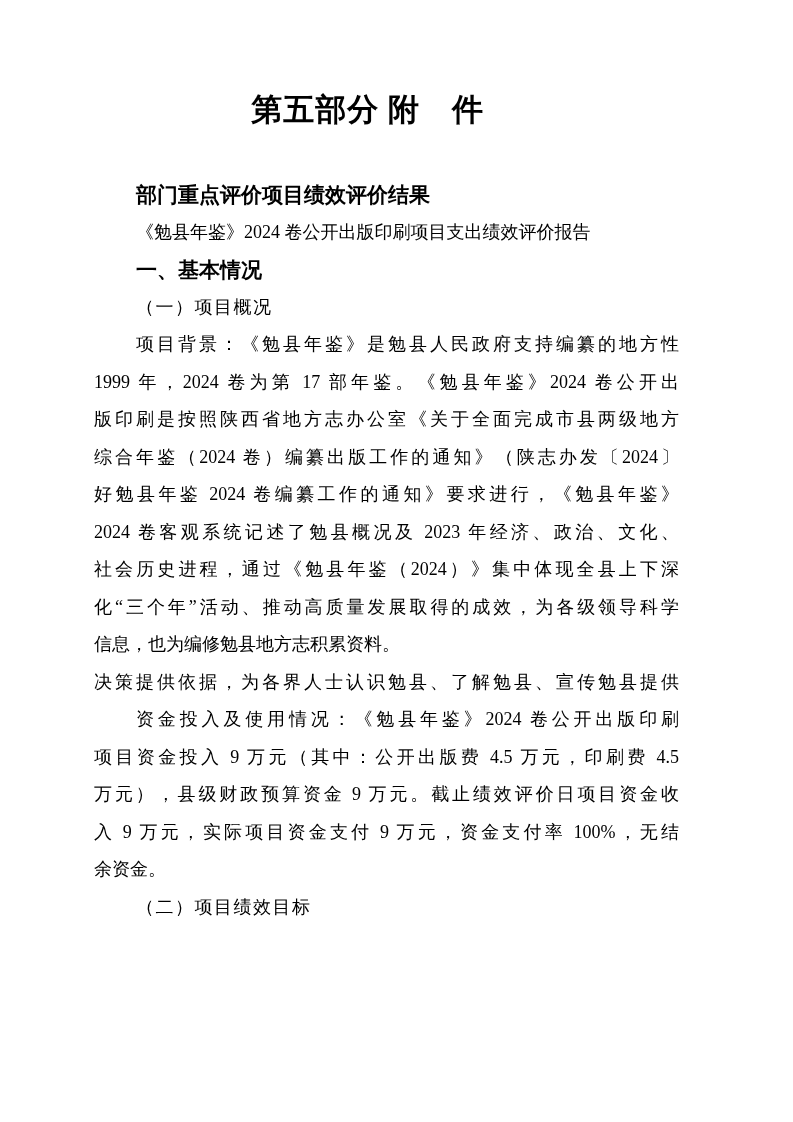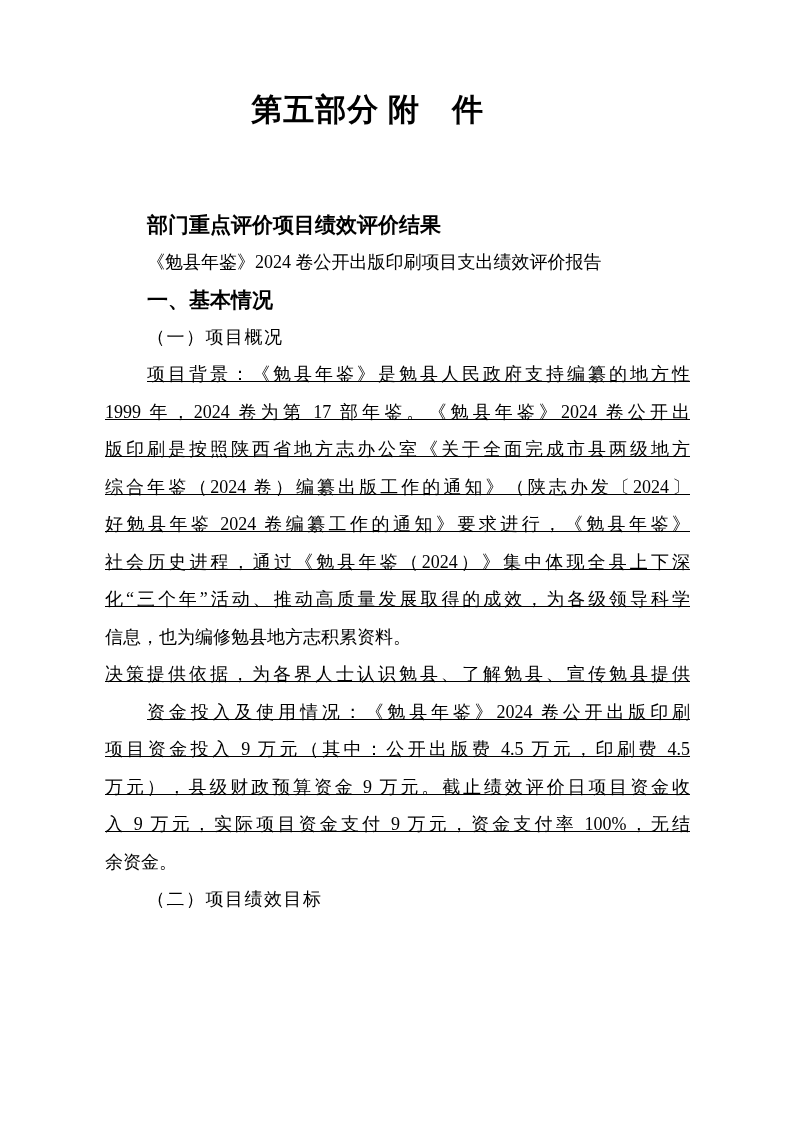--- a/index.html
+++ b/index.html
@@ -24,36 +24,34 @@
     font-family: "Liberation Serif", serif;
     font-weight: 700;
     font-size: 31px;
     line-height: 36px;
     letter-spacing: 1px;
     white-space: pre;
   }
   .content {
     position: absolute;
     top: 176px;
-    left: 105px;
+    left: 94px;
     width: 585px;
-    margin-top: 30px;
   }
   .line {
     height: 37.5px;
     line-height: 37.5px;
     font-size: 18px;
     font-family: "Liberation Serif", serif;
     text-align: left;
   }
   .indent { padding-left: 42px; }
   .just {
     text-align: justify;
     text-align-last: justify;
-    text-decoration: underline;
   }
   .bold-sans {
     font-family: "Liberation Sans", sans-serif;
     font-weight: 700;
     font-size: 21px;
   }
   .kaiti {
     font-family: Liberation Serif, serif;
     letter-spacing: 1.5px;
   }
@@ -71,20 +69,21 @@
 
   <div class="line bold-sans indent">一、基本情况</div>
 
   <div class="line kaiti indent">（一）项目概况</div>
 
   <div class="line just indent">项目背景：《勉县年鉴》是勉县人民政府支持编纂的地方性</div>
   <div class="line just">1999 年，2024 卷为第 17 部年鉴。《勉县年鉴》2024 卷公开出</div>
   <div class="line just">版印刷是按照陕西省地方志办公室《关于全面完成市县两级地方</div>
   <div class="line just">综合年鉴（2024 卷）编纂出版工作的通知》（陕志办发〔2024〕</div>
   <div class="line just">好勉县年鉴 2024 卷编纂工作的通知》要求进行，《勉县年鉴》</div>
+  <div class="line just">2024 卷客观系统记述了勉县概况及 2023 年经济、政治、文化、</div>
   <div class="line just">社会历史进程，通过《勉县年鉴（2024）》集中体现全县上下深</div>
   <div class="line just">化“三个年”活动、推动高质量发展取得的成效，为各级领导科学</div>
   <div class="line">信息，也为编修勉县地方志积累资料。</div>
   <div class="line just">决策提供依据，为各界人士认识勉县、了解勉县、宣传勉县提供</div>
 
   <div class="line just indent">资金投入及使用情况：《勉县年鉴》2024 卷公开出版印刷</div>
   <div class="line just">项目资金投入 9 万元（其中：公开出版费 4.5 万元，印刷费 4.5</div>
   <div class="line just">万元），县级财政预算资金 9 万元。截止绩效评价日项目资金收</div>
   <div class="line just">入 9 万元，实际项目资金支付 9 万元，资金支付率 100%，无结</div>
   <div class="line">余资金。</div>

